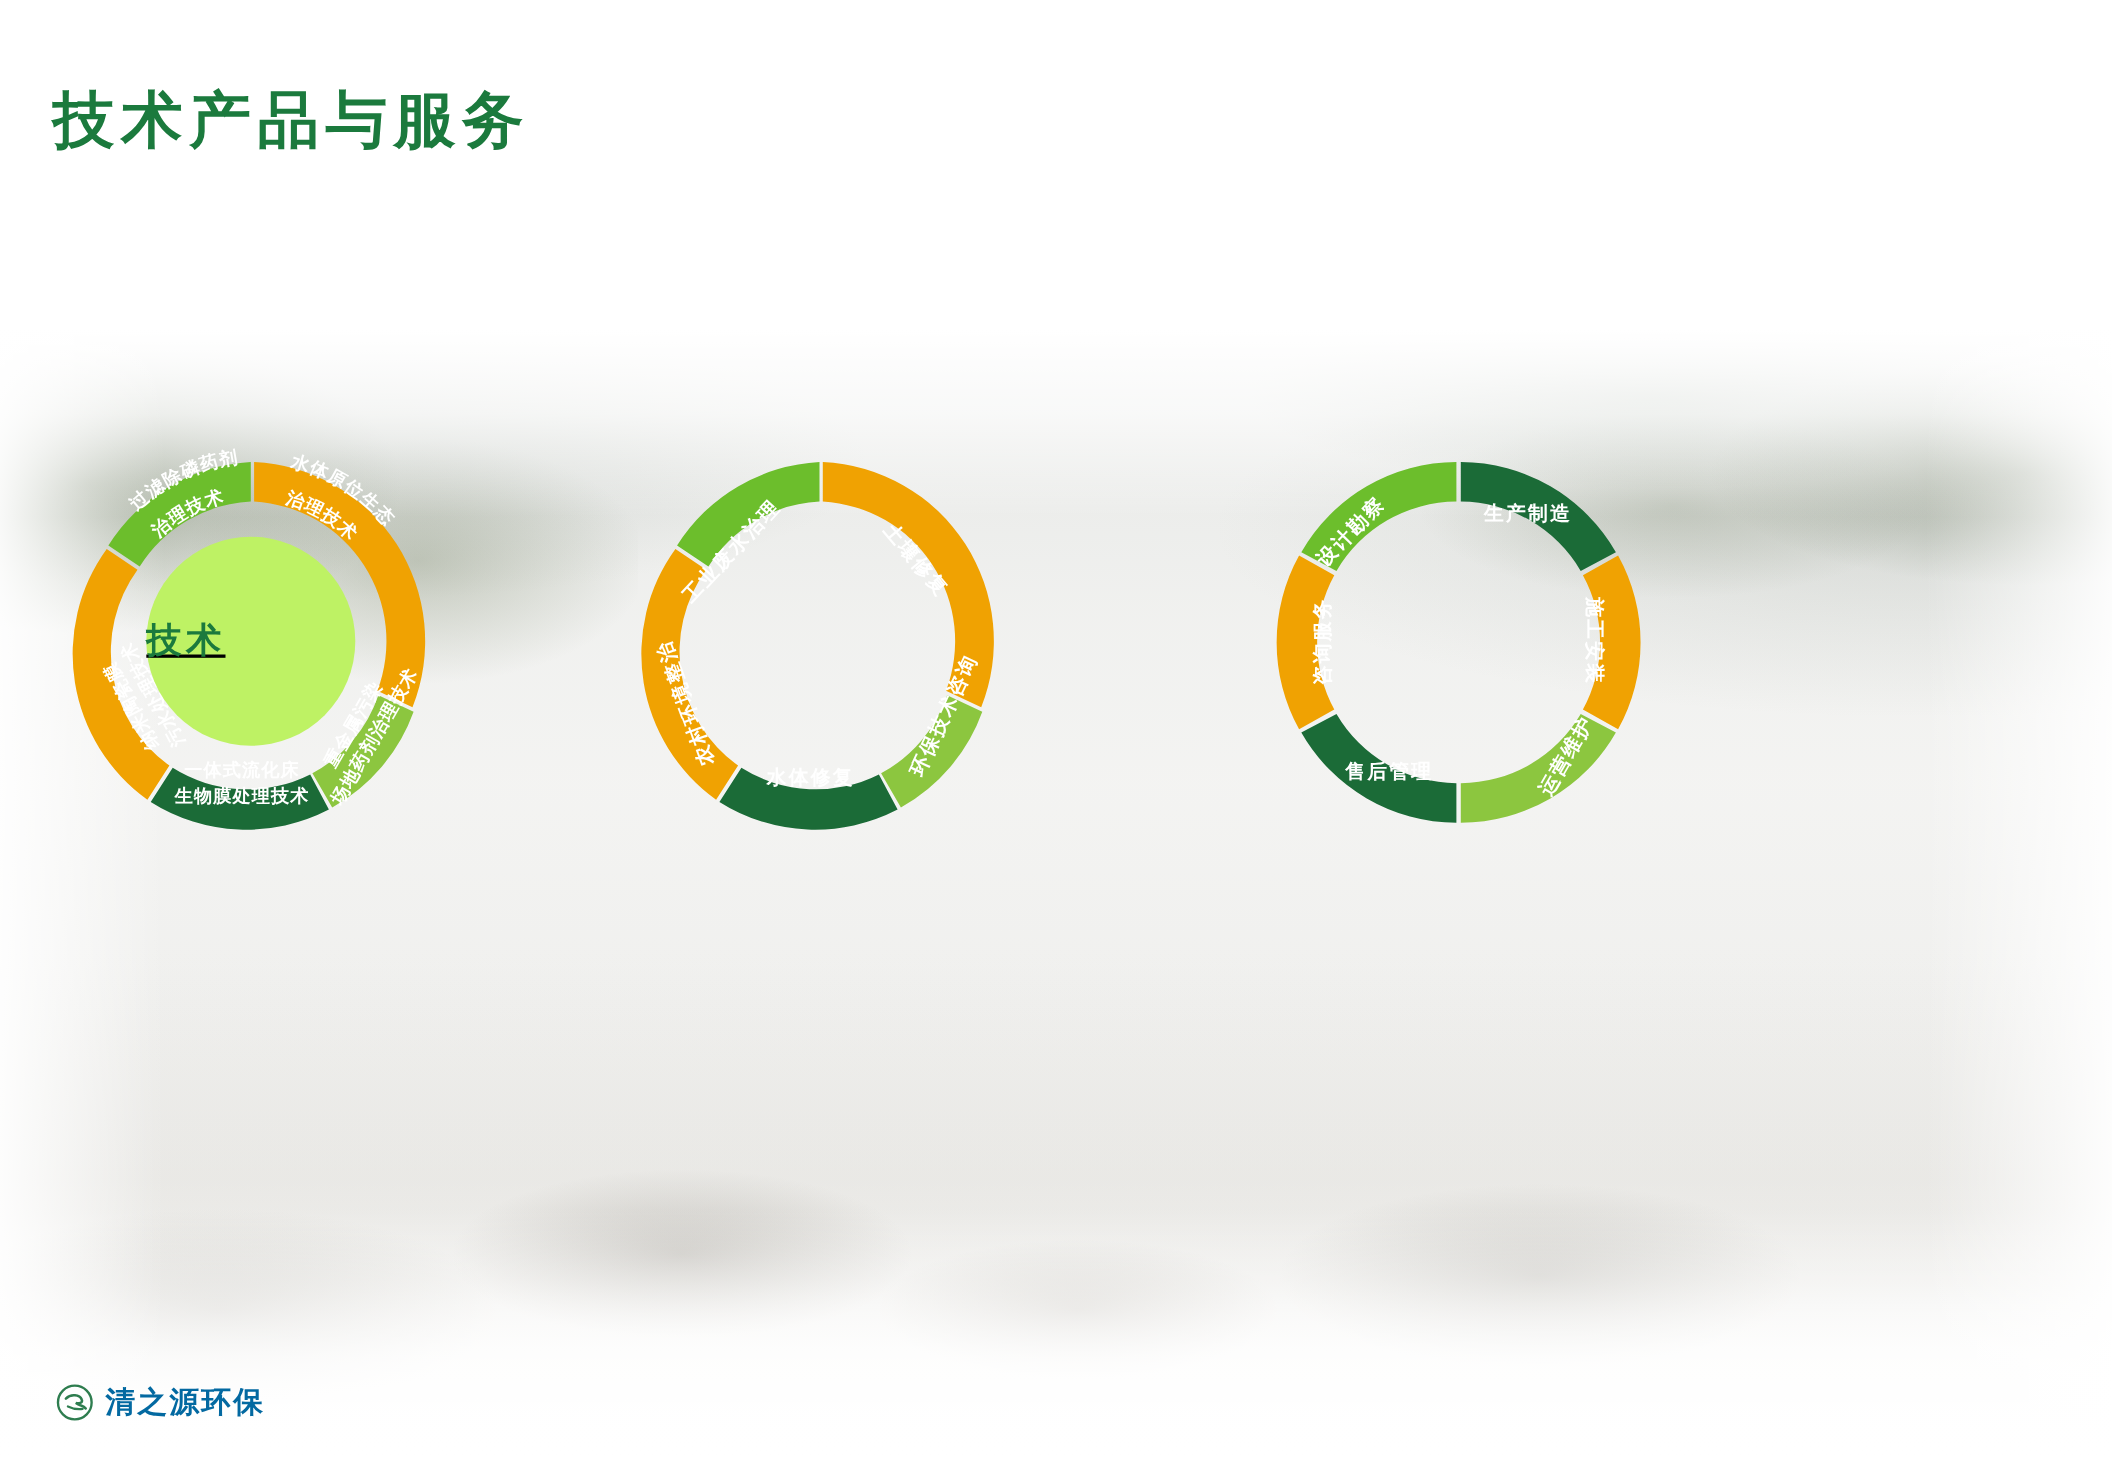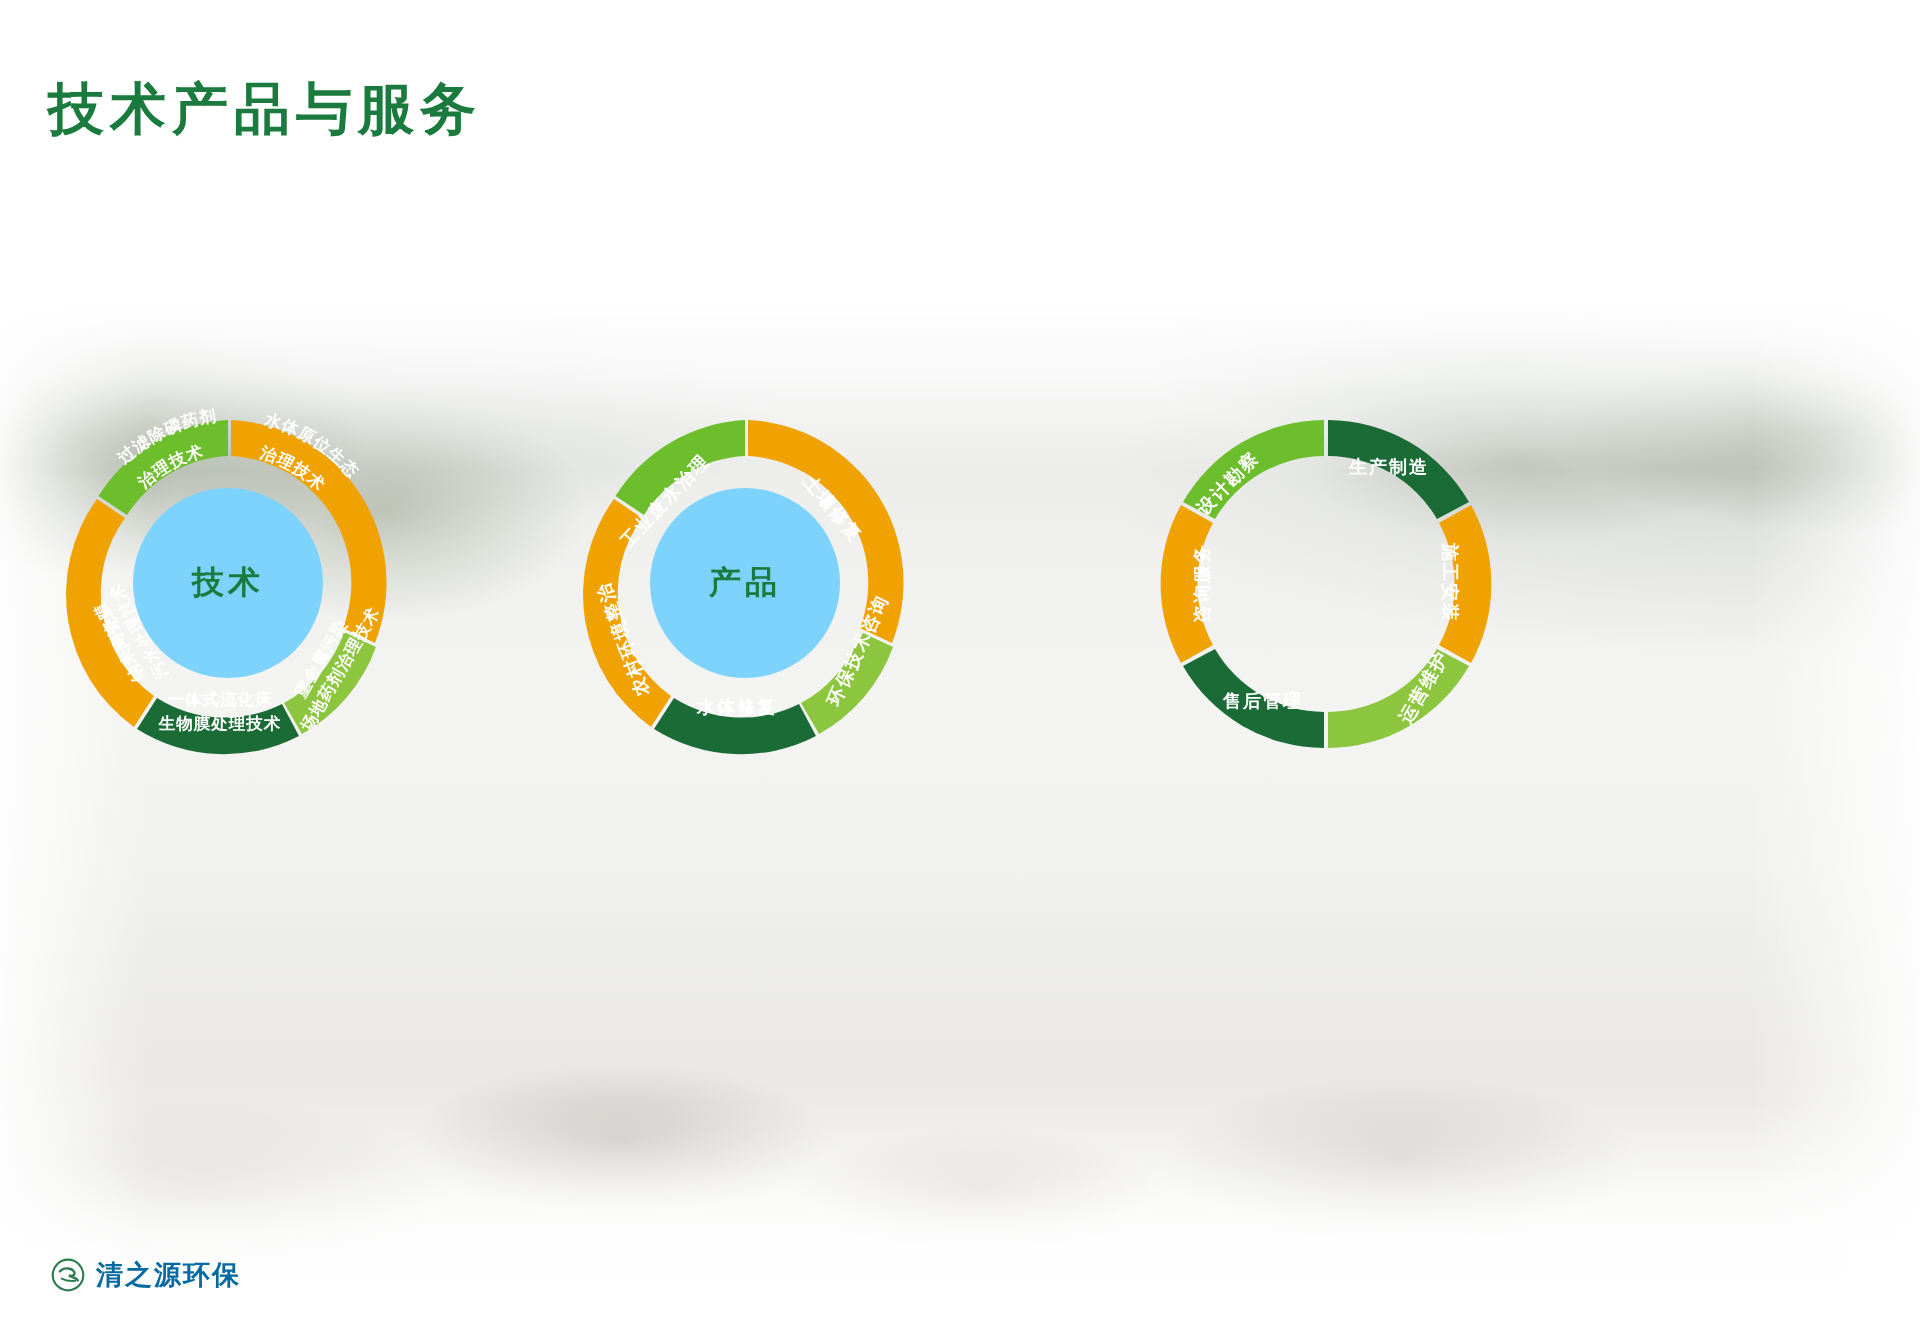--- a/index.html
+++ b/index.html
@@ -111,24 +111,25 @@
     width: 380px;
     height: 380px;
   }
   .donut svg { display: block; width: 380px; height: 380px; }
   .donut-hub {
     position: absolute;
     left: 50%; top: 50%;
     transform: translate(-50%, -50%);
     width: 190px; height: 190px;
     border-radius: 50%;
-    background: #7dd3fc;
+    background: #bef264;
     display: flex;
     align-items: center;
-    justify-content: center;
+    justify-content: flex-start;
+    text-decoration: underline;
   }
   .hub-label {
     font-size: 32px;
     font-weight: bold;
     letter-spacing: 4px;
     color: #1b7a3d;
     white-space: nowrap;
   }
   .seg-text {
     fill: #ffffff;
@@ -273,23 +274,20 @@
       <g transform="translate(303,257) rotate(-65)">
         <text class="seg-text seg-text-lg" text-anchor="middle" x="0" y="6">环保技术咨询</text>
       </g>
       <g transform="translate(182,320)">
         <text class="seg-text seg-text-lg" text-anchor="middle" x="0" y="0">水体修复</text>
       </g>
       <g transform="translate(68,246) rotate(-110)">
         <text class="seg-text seg-text-lg" text-anchor="middle" x="0" y="6">农村环境整治</text>
       </g>
     </svg>
-    <div class="donut-hub">
-      <span class="hub-label">产品</span>
-    </div>
   </div>
 
   <div class="donut" id="chart-3">
     <svg viewBox="0 0 380 380" xmlns="http://www.w3.org/2000/svg">
 
       <path d="M 192 27 A 163 163 0 0 1 333 109 L 301 126 A 127 127 0 0 0 192 63 Z" fill="#1b6b37"></path>
 
       <path d="M 335 112 A 163 163 0 0 1 335 270 L 303 252 A 127 127 0 0 0 303 130 Z" fill="#f0a202"></path>
 
       <path d="M 333 273 A 163 163 0 0 1 192 355 L 192 319 A 127 127 0 0 0 301 256 Z" fill="#8cc63f"></path>

